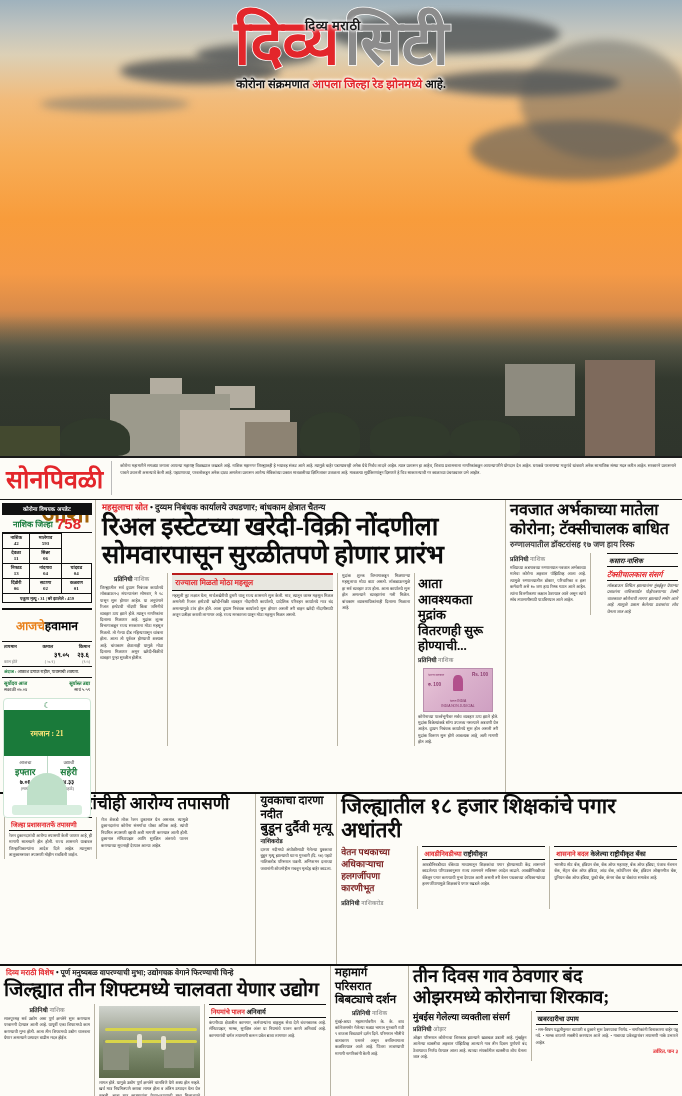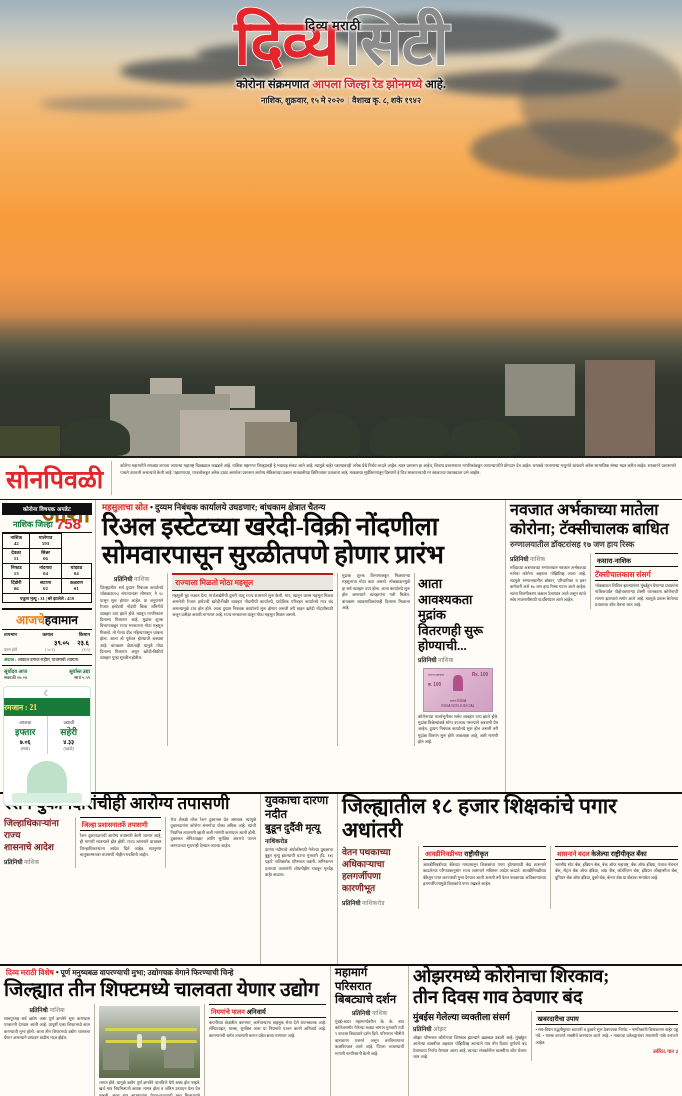--- a/index.html
+++ b/index.html
@@ -129,43 +129,43 @@
   table.cbtab td .v { display:block; font-size:5px; }
   .cb-foot {
     border:1px solid #111; border-top:none; text-align:center; padding:1px 2px;
     font-family:"Liberation Serif",serif; font-weight:bold; font-size:4.4px; color:#111;
   }
 
   
   .wbox { width: 90px; margin: 5px 2px 0 2px; }
   .wbox-title {
     text-align:center; font-family:"Liberation Serif",serif; font-weight:bold; font-size:12px;
-    border-top:2px solid #111; border-bottom:1px solid #111; padding:1px 0;
+    border-top:2px solid #111; border-bottom:1px solid #111; padding:7px 0;
   }
   .wbox-title .o { color:#e8801a; }
   .wrow { display:flex; font-family:"Liberation Serif",serif; font-size:4.6px; font-weight:bold; justify-content:space-between; padding:1px 2px; color:#1a1a1a;}
   .wrow .c { text-align:center; }
   .wnums { display:flex; justify-content:flex-end; gap:8px; font-family:"Liberation Serif",serif; font-weight:bold; font-size:6.5px; padding:0 3px; }
   .wsmall { display:flex; justify-content:space-between; font-family:"Liberation Serif",serif; font-size:4px; color:#666; padding:0 2px;}
   .wforecast {
     border-top:1px solid #111; border-bottom:1px solid #111; margin-top:2px; padding:2px;
     font-family:"Liberation Serif",serif; font-size:4.3px; line-height:6px; color:#222;
   }
   .wforecast b { color:#157a3a; }
   .wsun { display:flex; justify-content:space-between; font-family:"Liberation Serif",serif; font-weight:bold; font-size:5px; padding:2px 2px 0 2px; color:#1a7a3a;}
   .wsunv { display:flex; justify-content:space-between; font-family:"Liberation Serif",serif; font-size:4.4px; padding:0 2px 2px 2px; color:#222;}
 
   
   .rbox {
     width: 88px; margin: 4px 3px 0 3px; background:#ffffff;
     border:1px solid #cfe6d6; border-radius:4px; position:relative; height:120px; overflow:hidden;
   }
   .rbox .banner {
-    background:#1a7a3a; color:#ffe97a; text-align:left;
-    font-family:"Liberation Serif",serif; font-weight:bold; font-size:7.5px; padding:4px 0; margin-top:11px;
+    background:#1a7a3a; color:#ffe97a; text-align:center;
+    font-family:"Liberation Serif",serif; font-weight:bold; font-size:7.5px; padding:18px 0; margin-top:11px;
   }
   .rbox .moon { position:absolute; top:2px; left:50%; transform:translateX(-50%); color:#1a7a3a; font-size:8px;}
   .rsplit { display:flex; }
   .rcell { flex:1; text-align:center; padding:3px 0; }
   .rcell .lab { font-family:"Liberation Serif",serif; font-size:4.6px; color:#444; }
   .rcell .main { font-family:"Liberation Serif",serif; font-weight:bold; font-size:9px; color:#1a7a3a; }
   .rcell .time { font-family:"Liberation Serif",serif; font-weight:bold; font-size:6px; color:#111; }
   .rcell .ap { font-family:"Liberation Serif",serif; font-size:4.2px; color:#555; }
   .rdiv { width:1px; background:#bdd9c6; }
   .praying {
@@ -264,21 +264,20 @@
     </div>
 
     <div class="logo-wrap">
       <div style="position:relative;display:inline-block;">
         <span class="logo-mini">दिव्य मराठी</span>
         <div>
           <span class="logo-main logo-red">दिव्य</span><span class="logo-main logo-gray">सिटी</span>
         </div>
       </div>
       <div class="tagline"><span>कोरोना संक्रमणात </span><span class="hl">आपला जिल्हा रेड झोनमध्ये</span><span> आहे.</span></div>
-      <div class="dateline"><span>नाशिक, शुक्रवार, १५ मे २०२०</span><span class="sep">|</span><span>वैशाख कृ. ८, शके १९४२</span></div>
     </div>
   </div>
 
   <div class="capbar">
     <div class="big">
       <span class="r">सोनपिवळी</span>
         <span class="k">आशा</span>
     </div>
     <div class="body">कोरोना महामारीने सगळ्या जगाला आपल्या महाराष्ट्र विळख्यात जखडले आहे. नाशिक महानगर जिल्ह्यातही हे भयावह संकट आले आहे. त्यामुळे बाहेर पडण्यावरही अनेक येथे निर्बंध लादले आहेत. त्यात प्रशासन हा आहेच, शिवाय प्रशासनाला नागरिकांकडून आपल्यापरीने योगदान देत आहेत. घराकडे परतणाऱ्या मजुरांचे थांबवणे अनेक सामाजिक संस्था मदत करीत आहेत. सरकारने प्रशासनाने पावले उचलली असल्याचे केली आहे. पहाटणाच्या, परवलोकडून अनेक दाट्य असलेला प्रशासन आरोग्य सेविकांच्या प्रकाश मावळतीच्या क्षितिजावर उजळला आहे. मावळत्या सूर्यकिरणांतून दिसणारे हे चित्र साकारल्याची गर काळाच्या उंबरठ्यावर उभे आहोत.</div>
   </div>
@@ -403,52 +402,47 @@
 
     <div class="col col-rule" style="width:177px;">
       <div class="headline-l">नवजात अर्भकाच्या मातेला</div>
       <div class="headline-l">कोरोना; टॅक्सीचालक बाधित</div>
       <div class="headline-s" style="color:#444;font-size:8px;margin-top:1px;">रुग्णालयातील डॉक्टरांसह १७ जण हाय रिस्क</div>
       <div class="band" style="margin-top:2px;">
         <div style="width:82px;padding-right:4px;">
           <div class="byline" style="text-align:left;"><span>प्रतिनिधी</span> <span class="loc">नाशिक</span></div>
           <div class="micro">मविप्रच्या अडगावच्या रुग्णालयात नवजात अर्भकाच्या मातेचा कोरोना अहवाल पॉझिटिव्ह आला आहे. त्यामुळे रुग्णालयातील डॉक्टर, परिचारिका व इतर कर्मचारी असे १७ जण हाय रिस्क गटात आले आहेत. त्यांना विलगीकरण कक्षात ठेवण्यात आले असून त्यांचे स्वॅब तपासणीसाठी पाठविण्यात आले आहेत.</div>
         </div>
-        <div class="col-rule" style="width:90px;padding-left:4px;">
+        <div class="col-rule" style="width:90px;padding-left:16px;font-style:italic;">
           <div class="boxhead">कसारा-नाशिक</div>
           <div style="font-family:'Liberation Serif',serif;font-weight:bold;font-size:7.5px;color:#e3262b;border-bottom:1px solid #111;padding-bottom:1px;">टॅक्सीचालकास संसर्ग</div>
           <div class="micro" style="margin-top:2px;">लॉकडाऊन शिथिल झाल्यानंतर मुंबईहून येणाऱ्या प्रवाशांना नाशिकपर्यंत पोहोचवणाऱ्या टॅक्सी चालकाला कोरोनाची लागण झाल्याचे समोर आले आहे. त्यामुळे प्रवास केलेल्या प्रवाशांचा शोध घेतला जात आहे.</div>
         </div>
       </div>
     </div>
   </div>
 
   <div class="rule-thick"></div>
   <div class="band" style="height:170px;">
     <div class="col" style="width:260px;">
       <div class="headline-l" style="font-size:17px;line-height:20px;">रेशन दुकानदारांचीही आरोग्य तपासणी</div>
       <div class="band" style="margin-top:3px;">
-        <div style="width:72px;padding-right:4px;">
-          <div class="headline-s" style="font-size:9px;color:#7a1f1f;">जिल्हाधिकाऱ्यांना राज्य</div>
-          <div class="headline-s" style="font-size:9px;color:#7a1f1f;">शासनाचे आदेश</div>
-          <div class="byline" style="text-align:left;margin-top:3px;"><span>प्रतिनिधी</span> <span class="loc">नाशिक</span></div>
-        </div>
         <div class="col-rule" style="width:92px;padding:0 4px;">
           <div class="boxhead red">जिल्हा प्रशासनातर्फे तपासणी</div>
           <div class="micro">रेशन दुकानदारांची आरोग्य तपासणी केली जाणार आहे, ही मागणी सातत्याने होत होती. राज्य शासनाने याबाबत जिल्हाधिकाऱ्यांना आदेश दिले आहेत. त्यानुसार तालुकास्तरावर तपासणी मोहीम राबविली जाईल.</div>
         </div>
         <div class="col-rule" style="width:92px;padding-left:4px;">
           <div class="micro">रोज शेकडो लोक रेशन दुकानात येत असतात. त्यामुळे दुकानदारांना कोरोना संसर्गाचा धोका अधिक आहे. त्यांची नियमित तपासणी व्हावी अशी मागणी करण्यात आली होती. दुकानात सॅनिटायझर आणि सुरक्षित अंतराचे पालन करण्याच्या सूचनाही देण्यात आल्या आहेत.</div>
         </div>
       </div>
     </div>
 
     <div class="col col-rule" style="width:82px;">
       <div class="headline-m" style="font-size:11.5px;line-height:13.5px;">युवकाचा दारणा नदीत</div>
-      <div class="headline-m" style="font-size:10px;line-height:13.5px;">बुडून दुर्दैवी मृत्यू</div>
+      <div class="headline-m" style="font-size:13px;line-height:13.5px;">बुडून दुर्दैवी मृत्यू</div>
       <div class="byline" style="text-align:left;">नाशिकरोड</div>
       <div class="micro">दारणा नदीमध्ये अंघोळीसाठी गेलेल्या युवकाचा बुडून मृत्यू झाल्याची घटना गुरुवारी (दि. १४) पहाटे नाशिकरोड परिसरात घडली. अग्निशमन दलाच्या जवानांनी शोधमोहीम राबवून मृतदेह बाहेर काढला.</div>
     </div>
 
     <div class="col col-rule" style="width:352px;">
       <div class="headline-l" style="font-size:21px;line-height:24px;">जिल्ह्यातील १८ हजार शिक्षकांचे पगार अधांतरी</div>
       <div class="band" style="margin-top:4px;">
         <div style="width:76px;padding-right:4px;">
           <div class="headline-s" style="font-size:9px;color:#7a1f1f;">वेतन पथकाच्या</div>
           <div class="headline-s" style="font-size:9px;color:#7a1f1f;">अधिकाऱ्याचा</div>
@@ -497,22 +491,22 @@
     </div>
 
     <div class="col col-rule" style="width:78px;">
       <div class="headline-m" style="font-size:11.5px;line-height:13.5px;">महामार्ग परिसरात</div>
       <div class="headline-m" style="font-size:11.5px;line-height:13.5px;">बिबट्याचे दर्शन</div>
       <div class="byline"><span>प्रतिनिधी</span> <span class="loc">नाशिक</span></div>
       <div class="micro">मुंबई-आग्रा महामार्गावरील के. के. वाघ कॉलेजसमोर गेलेल्या मळ्या भागात गुरुवारी रात्री ९ वाजता बिबट्याने दर्शन दिले. परिसरात भीतीचे वातावरण पसरले असून वनविभागाला कळविण्यात आले आहे. पिंजरा लावण्याची मागणी नागरिकांनी केली आहे.</div>
     </div>
 
     <div class="col col-rule" style="width:274px;">
+      <div class="headline-l" style="font-size:18px;line-height:21px;">तीन दिवस गाव ठेवणार बंद</div>
       <div class="headline-l" style="font-size:18px;line-height:21px;">ओझरमध्ये कोरोनाचा शिरकाव;</div>
-      <div class="headline-l" style="font-size:18px;line-height:21px;">तीन दिवस गाव ठेवणार बंद</div>
       <div class="band" style="margin-top:3px;">
         <div style="width:118px;padding-right:4px;">
           <div class="headline-s" style="font-size:9px;">मुंबईस गेलेल्या व्यक्तीला संसर्ग</div>
           <div class="byline" style="text-align:left;"><span>प्रतिनिधी</span> <span class="loc">ओझर</span></div>
           <div class="micro">ओझर परिसरात कोरोनाचा शिरकाव झाल्याने खळबळ उडाली आहे. मुंबईहून आलेल्या व्यक्तीचा अहवाल पॉझिटिव्ह आल्याने गाव तीन दिवस पूर्णपणे बंद ठेवण्याचा निर्णय घेण्यात आला आहे. त्याच्या संपर्कातील व्यक्तींचा शोध घेतला जात आहे.</div>
         </div>
         <div class="col-rule" style="width:148px;padding-left:4px;">
           <div class="boxhead">खबरदारीचा उपाय</div>
           <div class="micro">• सम-विषम पद्धतीनुसार व्यापारी व दुकाने सुरू ठेवण्याचा निर्णय. • नागरिकांनी विनाकारण बाहेर पडू नये. • मास्क वापरणे सक्तीचे करण्यात आले आहे. • गावाच्या प्रवेशद्वारांवर तपासणी नाके उभारले आहेत.</div>
           <div class="crumb">उर्वरित, पान ३</div>

